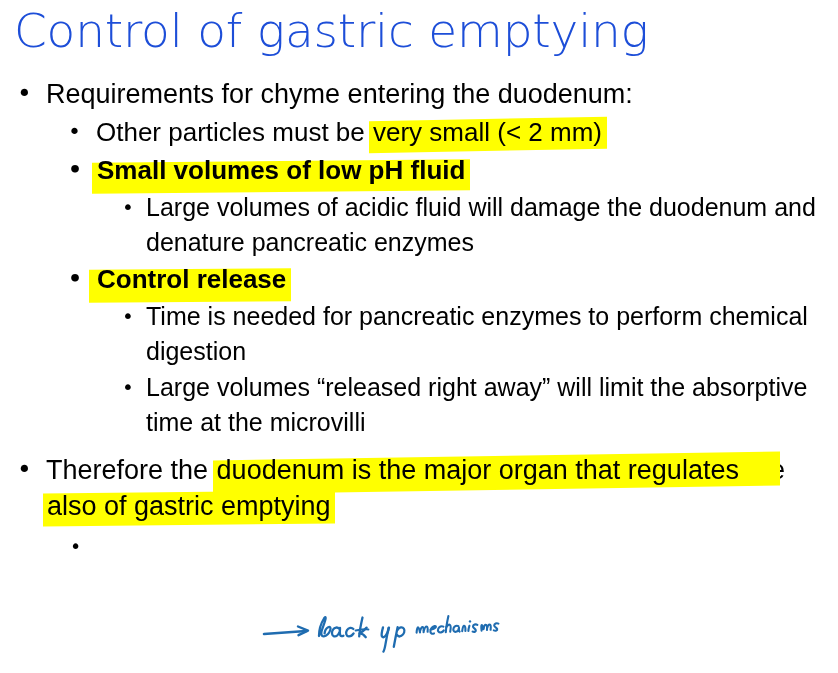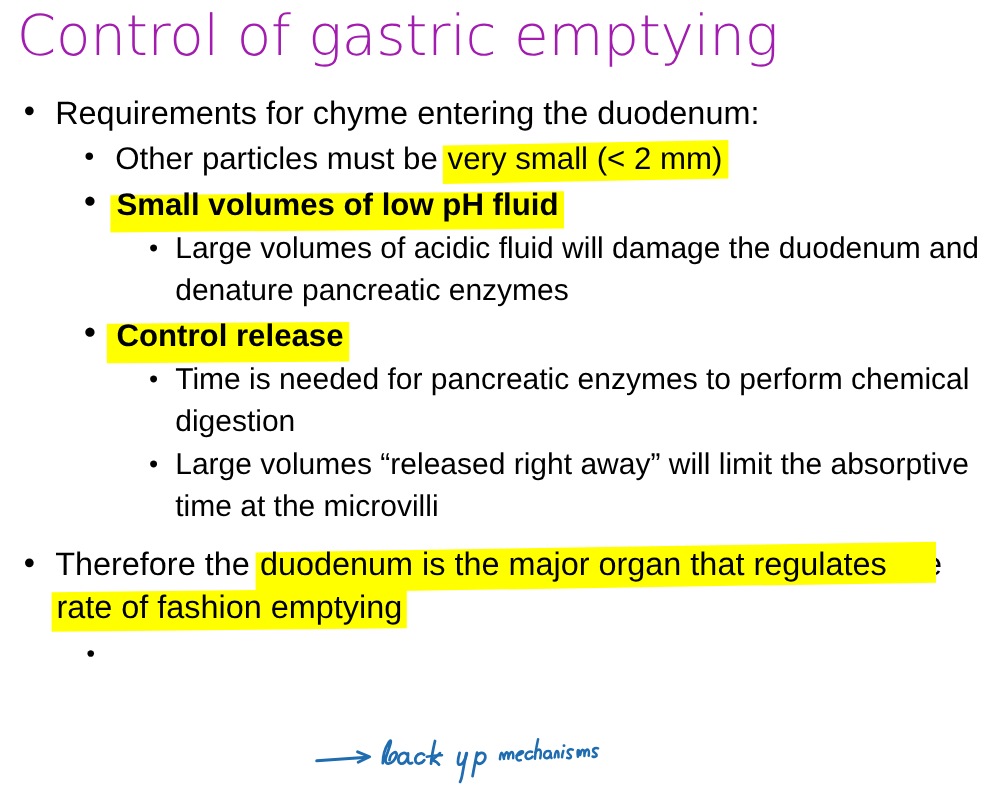--- a/index.html
+++ b/index.html
@@ -25,21 +25,21 @@
   #slide-title {
     position: absolute;
     left: 14px;
     top: 2px;
     width: 810px;
     font-family: "DejaVu Sans", sans-serif;
     font-weight: 300;
     font-size: 47px;
     line-height: 58px;
     letter-spacing: -0.2px;
-    color: #a21caf;
+    color: #1d4ed8;
     white-space: nowrap;
   }
 
   
   #body-block {
     position: absolute;
     left: 0;
     top: 76px;
     width: 838px;
   }
@@ -193,21 +193,21 @@
       <span class="bullet-text">Time is needed for pancreatic enzymes to perform chemical digestion</span>
     </div>
 
     <div class="bullet-row lvl3">
       <span class="bullet-dot">•</span>
       <span class="bullet-text">Large volumes “released right away” will limit the absorptive time at the microvilli</span>
     </div>
 
     <div class="bullet-row lvl1" style="margin-top:12px;">
       <span class="bullet-dot">•</span>
-      <span class="bullet-text"><span>Therefore the </span><span class="hl hl-d">duodenum is the major organ that regulates</span><span> the </span><span class="hl hl-e">rate of fashion emptying</span></span>
+      <span class="bullet-text"><span>Therefore the </span><span class="hl hl-d">duodenum is the major organ that regulates</span><span> the </span><span class="hl hl-e">also of gastric emptying</span></span>
     </div>
 
     <div class="bullet-row lvl2s" style="margin-top:6px;">
       <span class="bullet-dot">•</span>
     </div>
 
   </div>
 
   <div id="ink-annotation" title="back up mechanisms">
     <svg width="270" height="56" viewBox="0 0 270 56" fill="none" xmlns="http://www.w3.org/2000/svg" aria-hidden="true">

